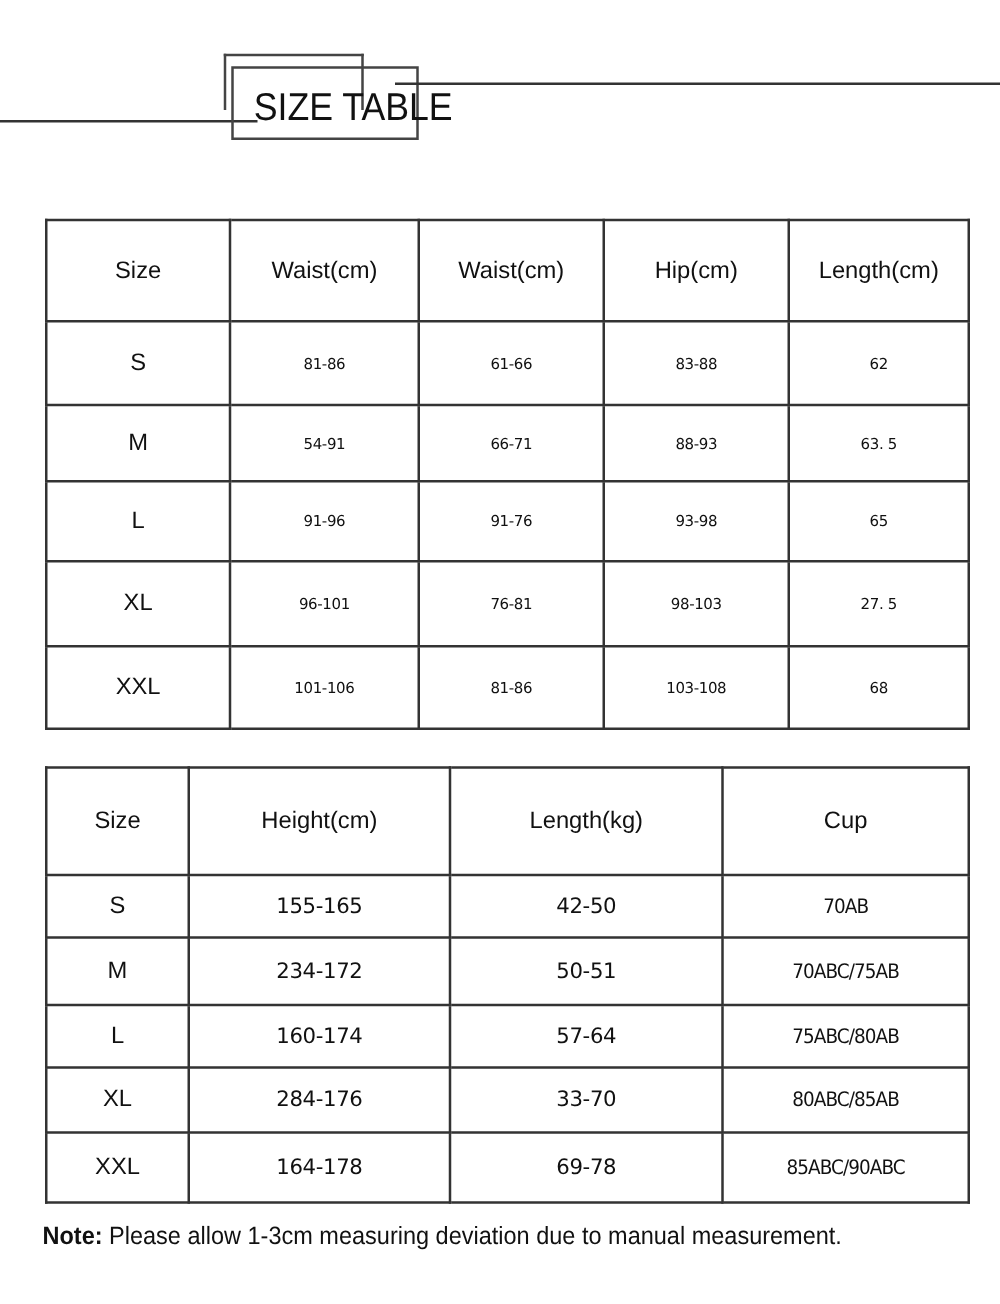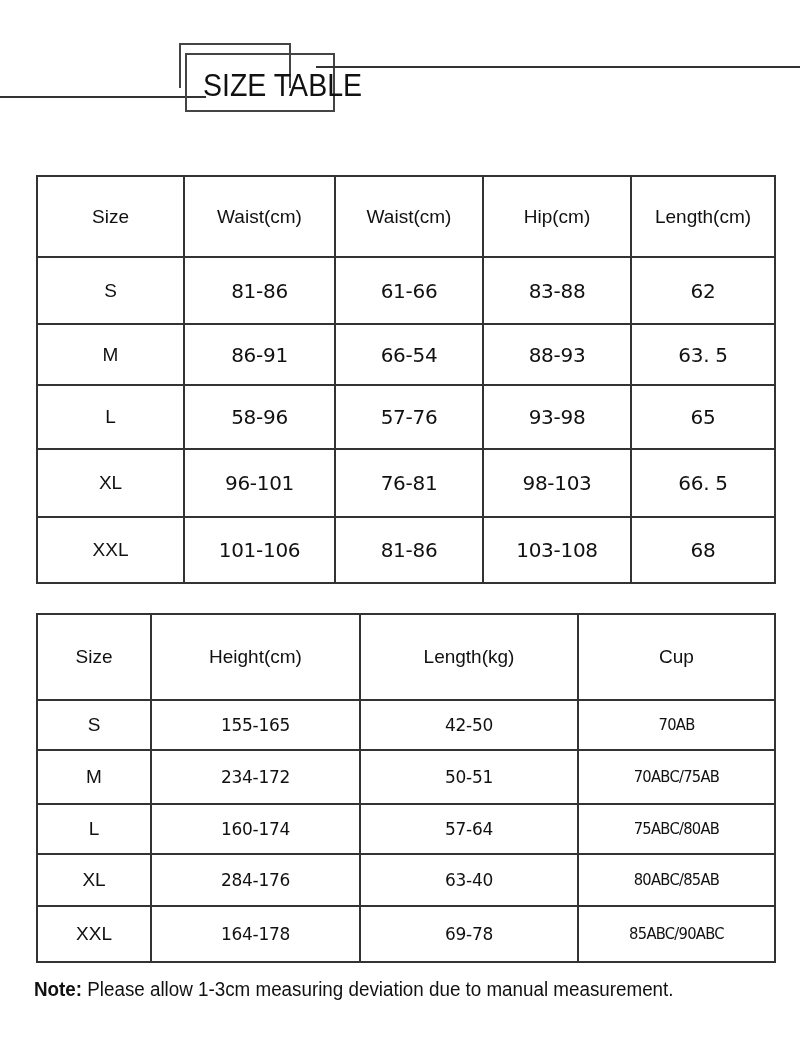--- a/index.html
+++ b/index.html
@@ -26,21 +26,21 @@
       transform: scaleX(0.92); transform-origin: left top;
     }
     
     table { border-collapse: collapse; position: absolute; table-layout: fixed; }
     td, th {
       border: 2px solid #333; text-align: center; vertical-align: middle; padding: 0;
       font-weight: normal; color: #111;
     }
     .t1 { left: 36px; top: 175px; width: 738px; }
     .t1 th { height: 79px; font-size: 19px; }
-    .t1 td { font-size: 20px; }
+    .t1 td { font-size: 12px; }
     .t1 td.sizecell { font-size: 19px; }
     .t2 { left: 36px; top: 613px; width: 738px; }
     .t2 th { height: 84px; font-size: 19px; }
     .t2 td { font-size: 17px; }
     .t2 td.sizecell { font-size: 19px; }
     .num { font-family: "DejaVu Sans", sans-serif; font-size: 16px; letter-spacing: -0.3px; }
     .cup { font-family: "DejaVu Sans", sans-serif; font-size: 16px; letter-spacing: -0.8px; transform: scaleX(0.92); display: inline-block; }
     .note {
       position: absolute; left: 34px; top: 978px; font-size: 20px; color: #111;
       font-family: "Liberation Sans", sans-serif; white-space: nowrap;
@@ -77,38 +77,38 @@
   </tr>
   <tr style="height:67px">
     <td class="sizecell">S</td>
     <td class="num">81-86</td>
     <td class="num">61-66</td>
     <td class="num">83-88</td>
     <td class="num">62</td>
   </tr>
   <tr style="height:61px">
     <td class="sizecell">M</td>
-    <td class="num">86-91</td>
-    <td class="num">66-54</td>
+    <td class="num">54-91</td>
+    <td class="num">66-71</td>
     <td class="num">88-93</td>
     <td class="num">63. 5</td>
   </tr>
   <tr style="height:64px">
     <td class="sizecell">L</td>
-    <td class="num">58-96</td>
-    <td class="num">57-76</td>
+    <td class="num">91-96</td>
+    <td class="num">91-76</td>
     <td class="num">93-98</td>
     <td class="num">65</td>
   </tr>
   <tr style="height:68px">
     <td class="sizecell">XL</td>
     <td class="num">96-101</td>
     <td class="num">76-81</td>
     <td class="num">98-103</td>
-    <td class="num">66. 5</td>
+    <td class="num">27. 5</td>
   </tr>
   <tr style="height:66px">
     <td class="sizecell">XXL</td>
     <td class="num">101-106</td>
     <td class="num">81-86</td>
     <td class="num">103-108</td>
     <td class="num">68</td>
   </tr>
 </tbody>
   </table>
@@ -141,21 +141,21 @@
   </tr>
   <tr style="height:50px">
     <td class="sizecell">L</td>
     <td class="num">160-174</td>
     <td class="num">57-64</td>
     <td><span class="cup">75ABC/80AB</span></td>
   </tr>
   <tr style="height:52px">
     <td class="sizecell">XL</td>
     <td class="num">284-176</td>
-    <td class="num">63-40</td>
+    <td class="num">33-70</td>
     <td><span class="cup">80ABC/85AB</span></td>
   </tr>
   <tr style="height:56px">
     <td class="sizecell">XXL</td>
     <td class="num">164-178</td>
     <td class="num">69-78</td>
     <td><span class="cup">85ABC/90ABC</span></td>
   </tr>
 </tbody>
   </table>

